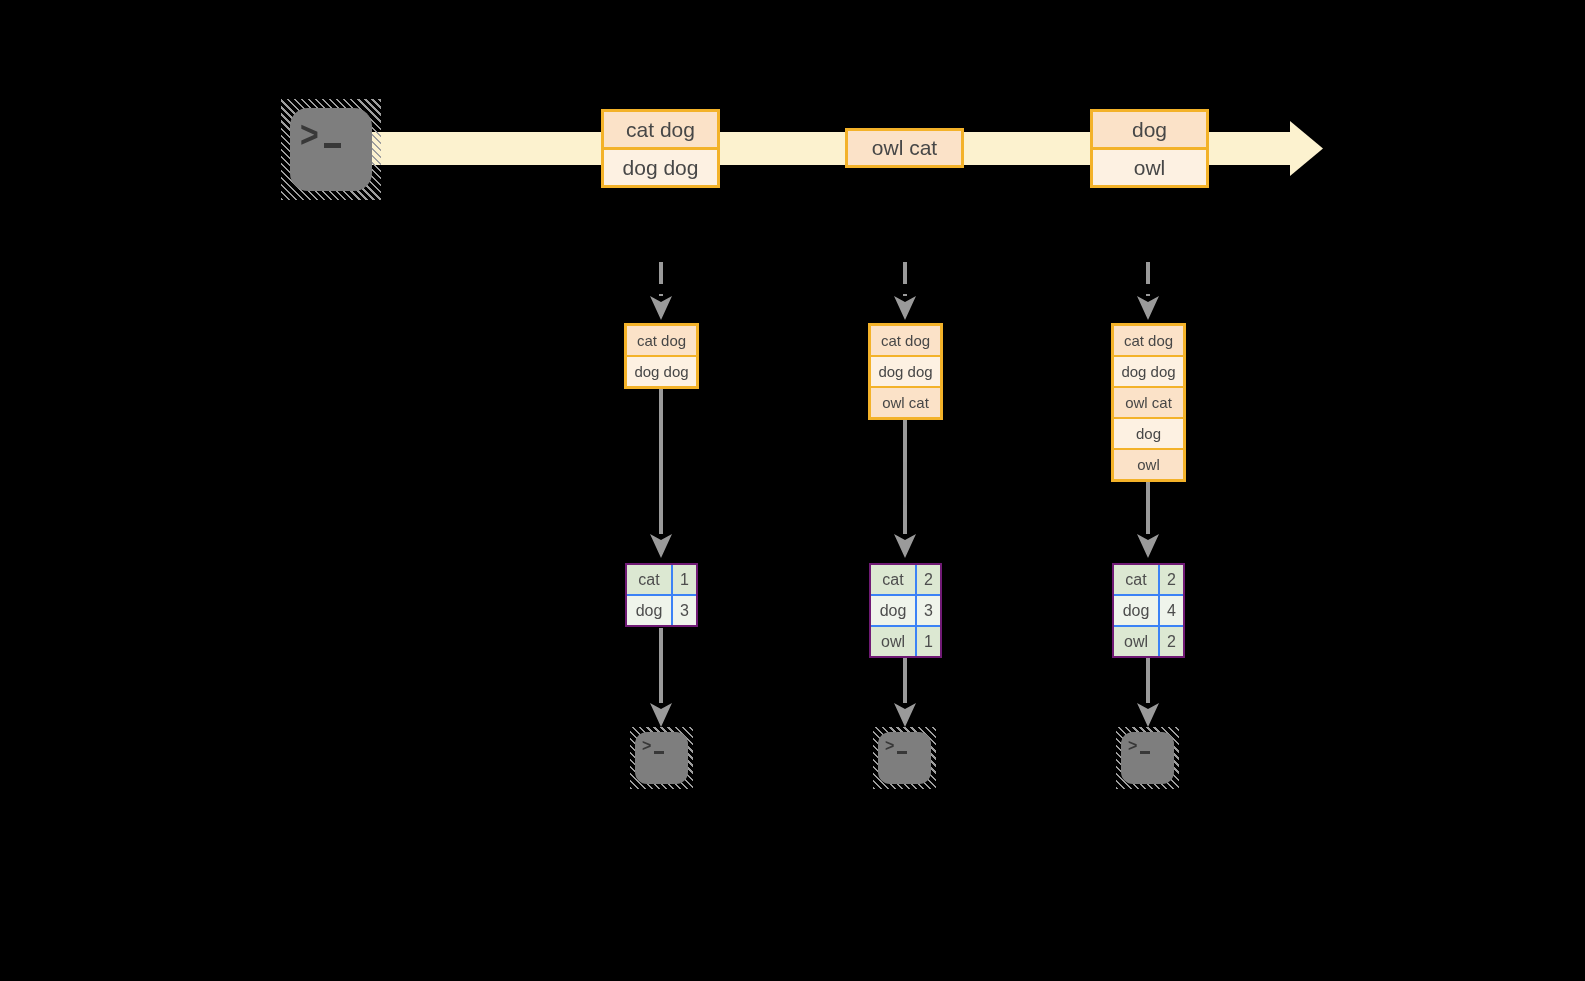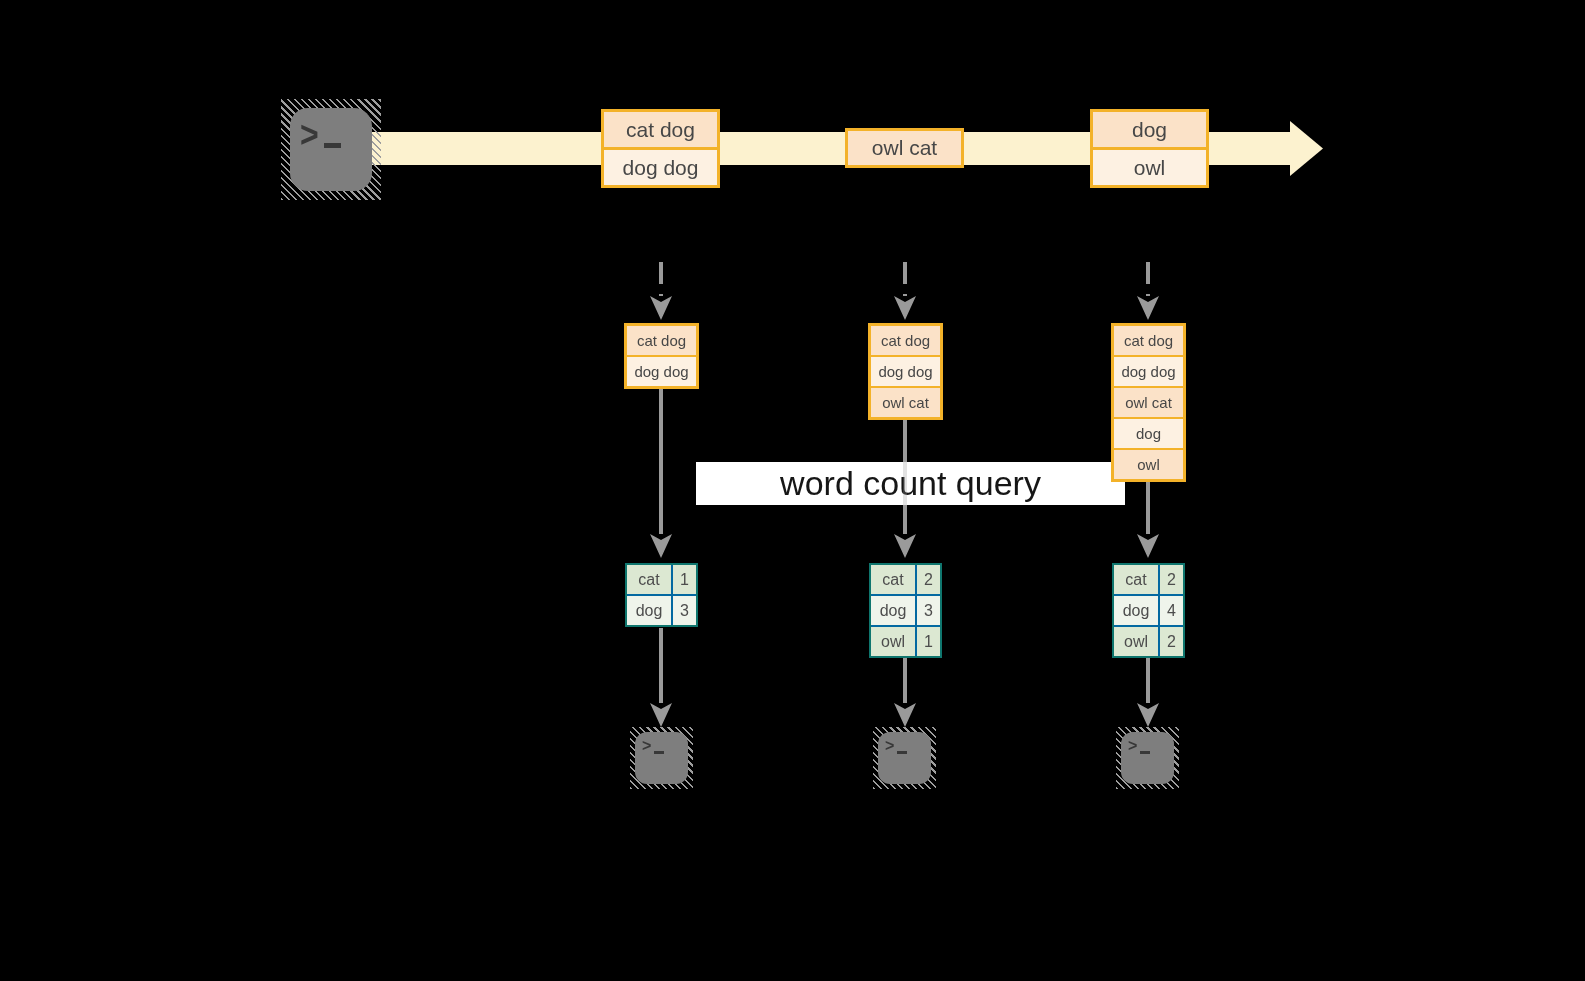--- a/index.html
+++ b/index.html
@@ -67,21 +67,21 @@
   
   .query-band{
     background:#ffffff;z-index:3;
     display:flex;align-items:center;justify-content:center;
     color:#161616;font-size:34px;
   }
   .band-trace{width:4px;background:rgba(150,150,150,0.28);z-index:3;}
 
   
   .gtable{
-    border:2px solid #0f766e;background:#0369a1;z-index:5;
+    border:2px solid #701a75;background:#3b82f6;z-index:5;
     display:grid;grid-template-columns:44px 23px;gap:2px;
   }
   .gcell{
     height:29px;display:flex;align-items:center;justify-content:center;
     font-size:16px;color:#4d4d4d;
   }
   .gcell.dark{background:#DCE8D2;}
   .gcell.light{background:#EFF4EB;}
 </style>
 </head>
@@ -130,23 +130,20 @@
   <div class="abs dash-line" style="left:1146px;top:262px;height:34px"></div>
   <div class="abs ahead" style="left:1137px;top:296px"></div>
 
   <div class="abs line" style="left:659px;top:387px;height:147px"></div>
   <div class="abs ahead" style="left:650px;top:534px"></div>
   <div class="abs line" style="left:903px;top:420px;height:114px"></div>
   <div class="abs ahead" style="left:894px;top:534px"></div>
   <div class="abs line" style="left:1146px;top:482px;height:52px"></div>
   <div class="abs ahead" style="left:1137px;top:534px"></div>
 
-  <div class="abs query-band" style="left:696px;top:462px;width:429px;height:43px">
-    <span>word count query</span>
-  </div>
   <div class="abs band-trace" style="left:903px;top:462px;height:43px"></div>
 
   <div class="abs obox obox-sm" style="left:624px;top:323px;width:69px">
     <div class="orow peach">
         <span>cat dog</span>
       </div>
     <div class="orow cream">
         <span>dog dog</span>
       </div>
   </div>

